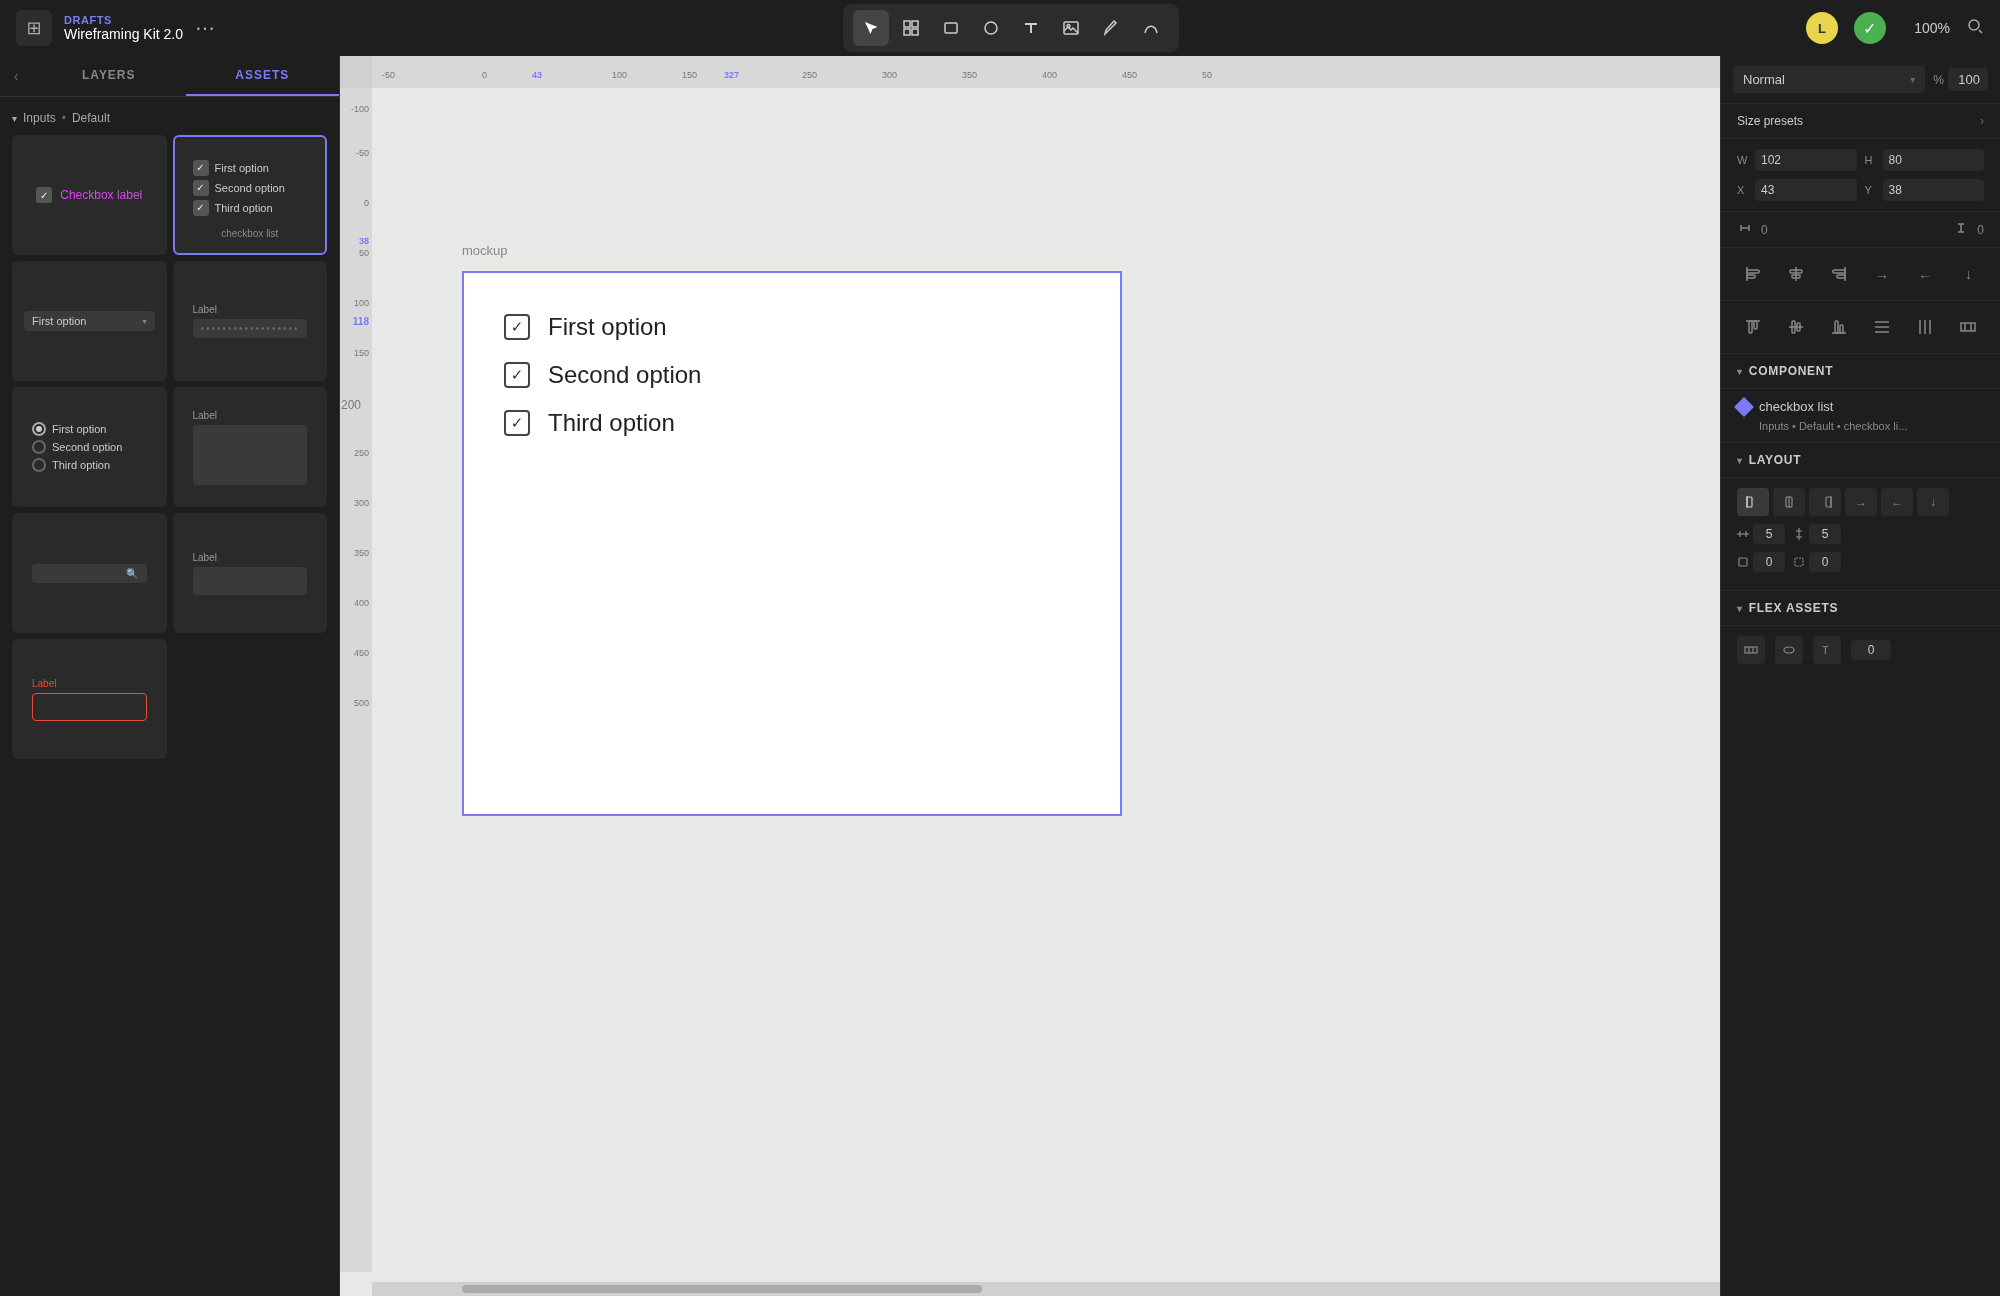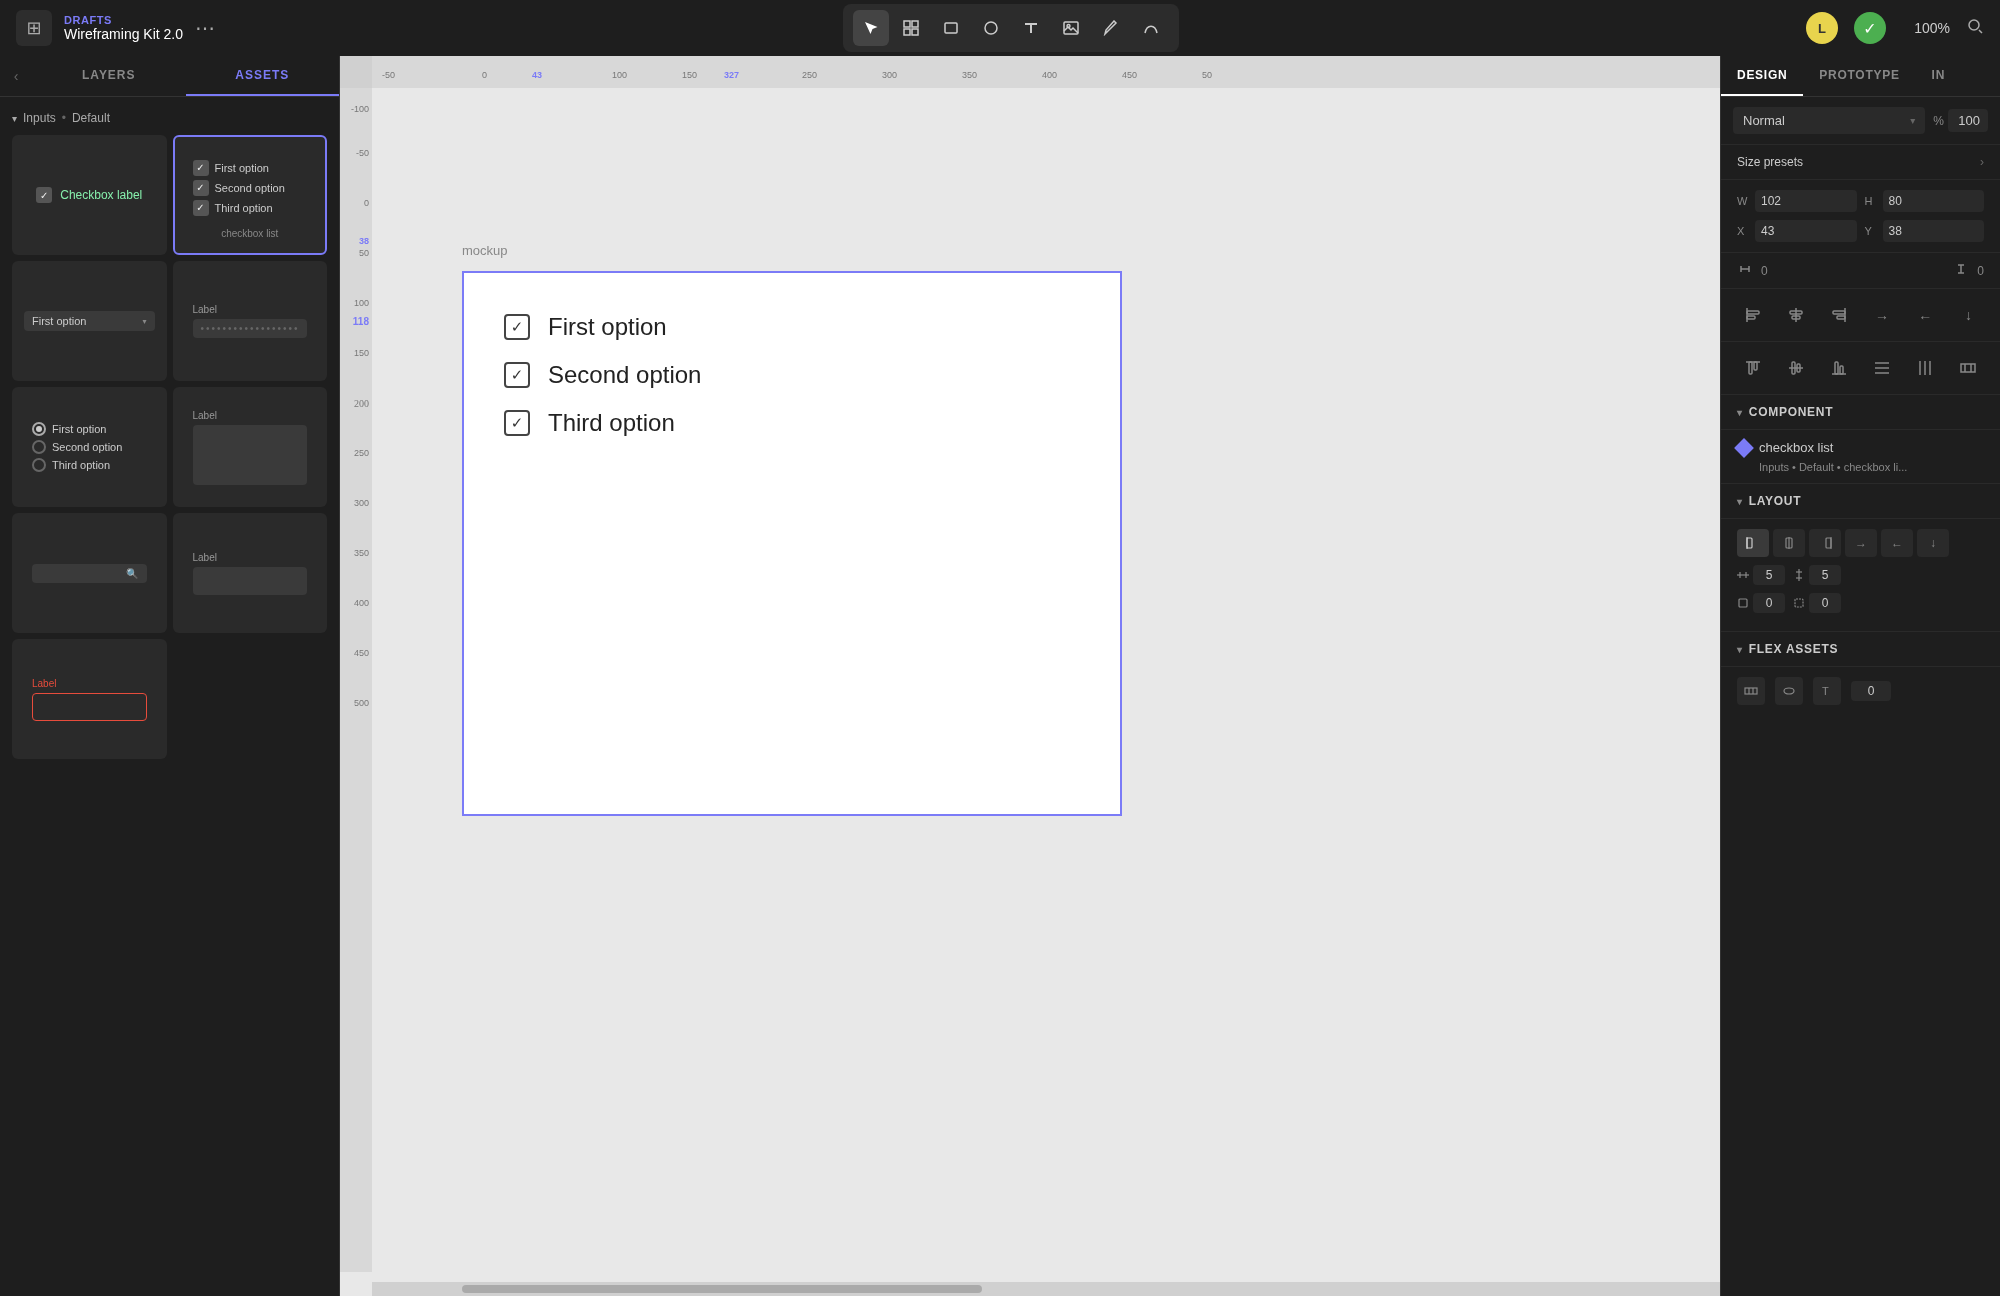--- a/index.html
+++ b/index.html
@@ -65,21 +65,21 @@
       padding: 10px;
     }
     .asset-cell.selected { border: 2px solid #7b7bf7; }
     .asset-cell.no-border { border: 2px solid transparent; }
 
     
     .mock-checkbox-single { display: flex; align-items: center; gap: 8px; }
     .mock-cb { width: 16px; height: 16px; border: 2px solid #666; border-radius: 3px; background: transparent; display: flex; align-items: center; justify-content: center; }
     .mock-cb.checked { background: #555; border-color: #555; }
     .mock-cb .check { color: #eee; font-size: 10px; }
-    .mock-cb-label { color: #86efac; font-size: 12px; }
+    .mock-cb-label { color: #d946ef; font-size: 12px; }
 
     
     .mock-cb-list { display: flex; flex-direction: column; gap: 4px; width: 100%; padding: 8px; }
     .mock-cb-list-item { display: flex; align-items: center; gap: 6px; }
     .mock-cb-list-label { color: #ccc; font-size: 11px; }
     .asset-cell-name { color: #888; font-size: 10px; margin-top: 4px; text-align: center; }
 
     
     .mock-dropdown { background: #3a3a3a; border-radius: 4px; padding: 4px 8px; display: flex; align-items: center; justify-content: space-between; width: 100%; font-size: 11px; color: #ccc; }
     .mock-dropdown .arrow { font-size: 8px; color: #888; }
@@ -400,21 +400,21 @@
     <div style="position:absolute;top:32px;left:0;width:32px;bottom:24px;background:#d8d8d8;overflow:hidden;">
       <div style="position:relative;width:100%;height:100%;">
         <span style="position:absolute;top:16px;right:3px;font-size:9px;color:#777;writing-mode:horizontal-tb;">-100</span>
         <span style="position:absolute;top:60px;right:3px;font-size:9px;color:#777;">-50</span>
         <span style="position:absolute;top:110px;right:3px;font-size:9px;color:#777;">0</span>
         <span style="position:absolute;top:148px;right:3px;font-size:9px;color:#7b7bf7;font-weight:600;">38</span>
         <span style="position:absolute;top:160px;right:3px;font-size:9px;color:#777;">50</span>
         <span style="position:absolute;top:210px;right:3px;font-size:9px;color:#777;">100</span>
         <span style="position:absolute;top:228px;right:3px;font-size:10px;color:#7b7bf7;font-weight:700;">118</span>
         <span style="position:absolute;top:260px;right:3px;font-size:9px;color:#777;">150</span>
-        <span style="position:absolute;top:310px;right:3px;font-size:10px;color:#777;font-family:Liberation Serif, serif;">200</span>
+        <span style="position:absolute;top:310px;right:11px;font-size:12px;color:#777;">200</span>
         <span style="position:absolute;top:360px;right:3px;font-size:9px;color:#777;">250</span>
         <span style="position:absolute;top:410px;right:3px;font-size:9px;color:#777;">300</span>
         <span style="position:absolute;top:460px;right:3px;font-size:9px;color:#777;">350</span>
         <span style="position:absolute;top:510px;right:3px;font-size:9px;color:#777;">400</span>
         <span style="position:absolute;top:560px;right:3px;font-size:9px;color:#777;">450</span>
         <span style="position:absolute;top:610px;right:3px;font-size:9px;color:#777;">500</span>
       </div>
     </div>
 
     <div style="position:absolute;top:32px;left:32px;right:0;bottom:24px;overflow:hidden;">
@@ -452,25 +452,20 @@
     </div>
 
     <div style="position:absolute;bottom:0;left:32px;right:0;height:14px;background:#d0d0d0;">
       <div style="position:absolute;left:90px;width:520px;height:8px;top:3px;background:#aaa;border-radius:4px;"></div>
     </div>
 
   </div>
 
   <div class="right-panel">
 
-    <div class="right-tabs">
-      <div class="right-tab active">DESIGN</div>
-      <div class="right-tab">PROTOTYPE</div>
-      <div class="right-tab">IN</div>
-    </div>
 
     <div style="padding:10px 12px;display:flex;align-items:center;gap:8px;border-bottom:1px solid #2a2a2a;">
       <div class="blend-dropdown">
         <span class="blend-label">Normal</span>
         <span class="blend-arrow">▾</span>
       </div>
       <div class="opacity-control">
         <span class="opacity-percent">%</span>
         <div class="opacity-value">100</div>
       </div>

